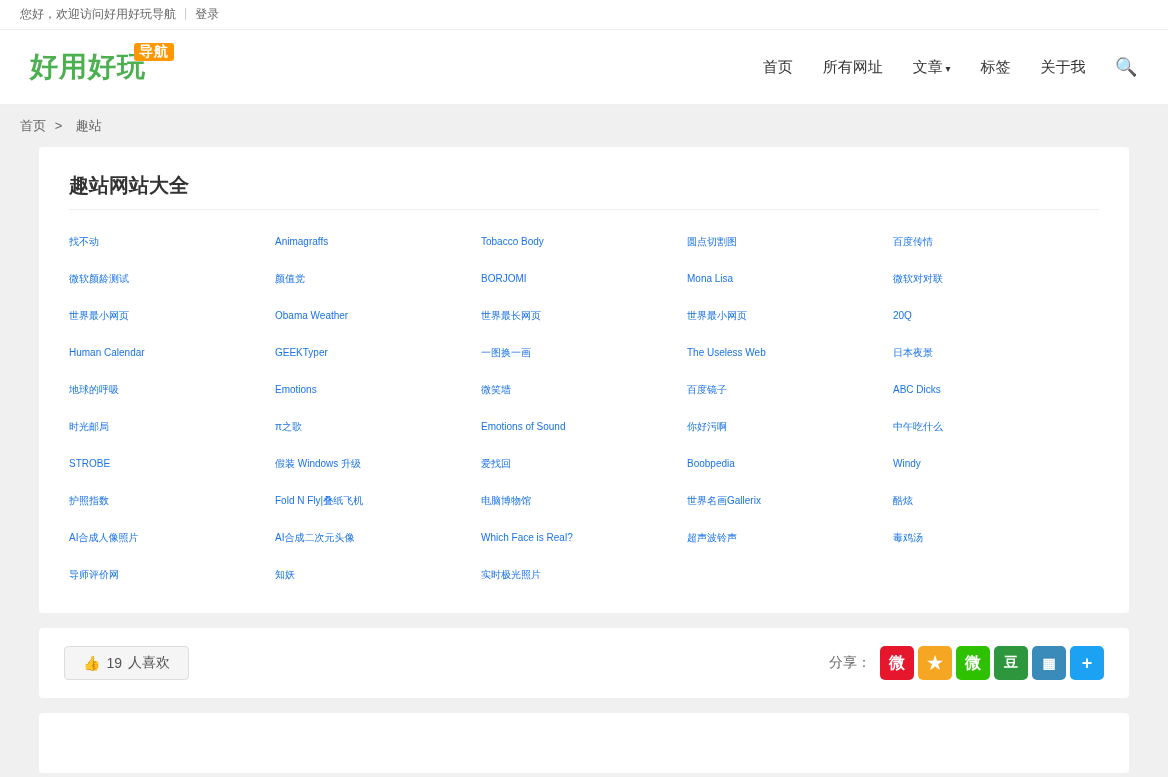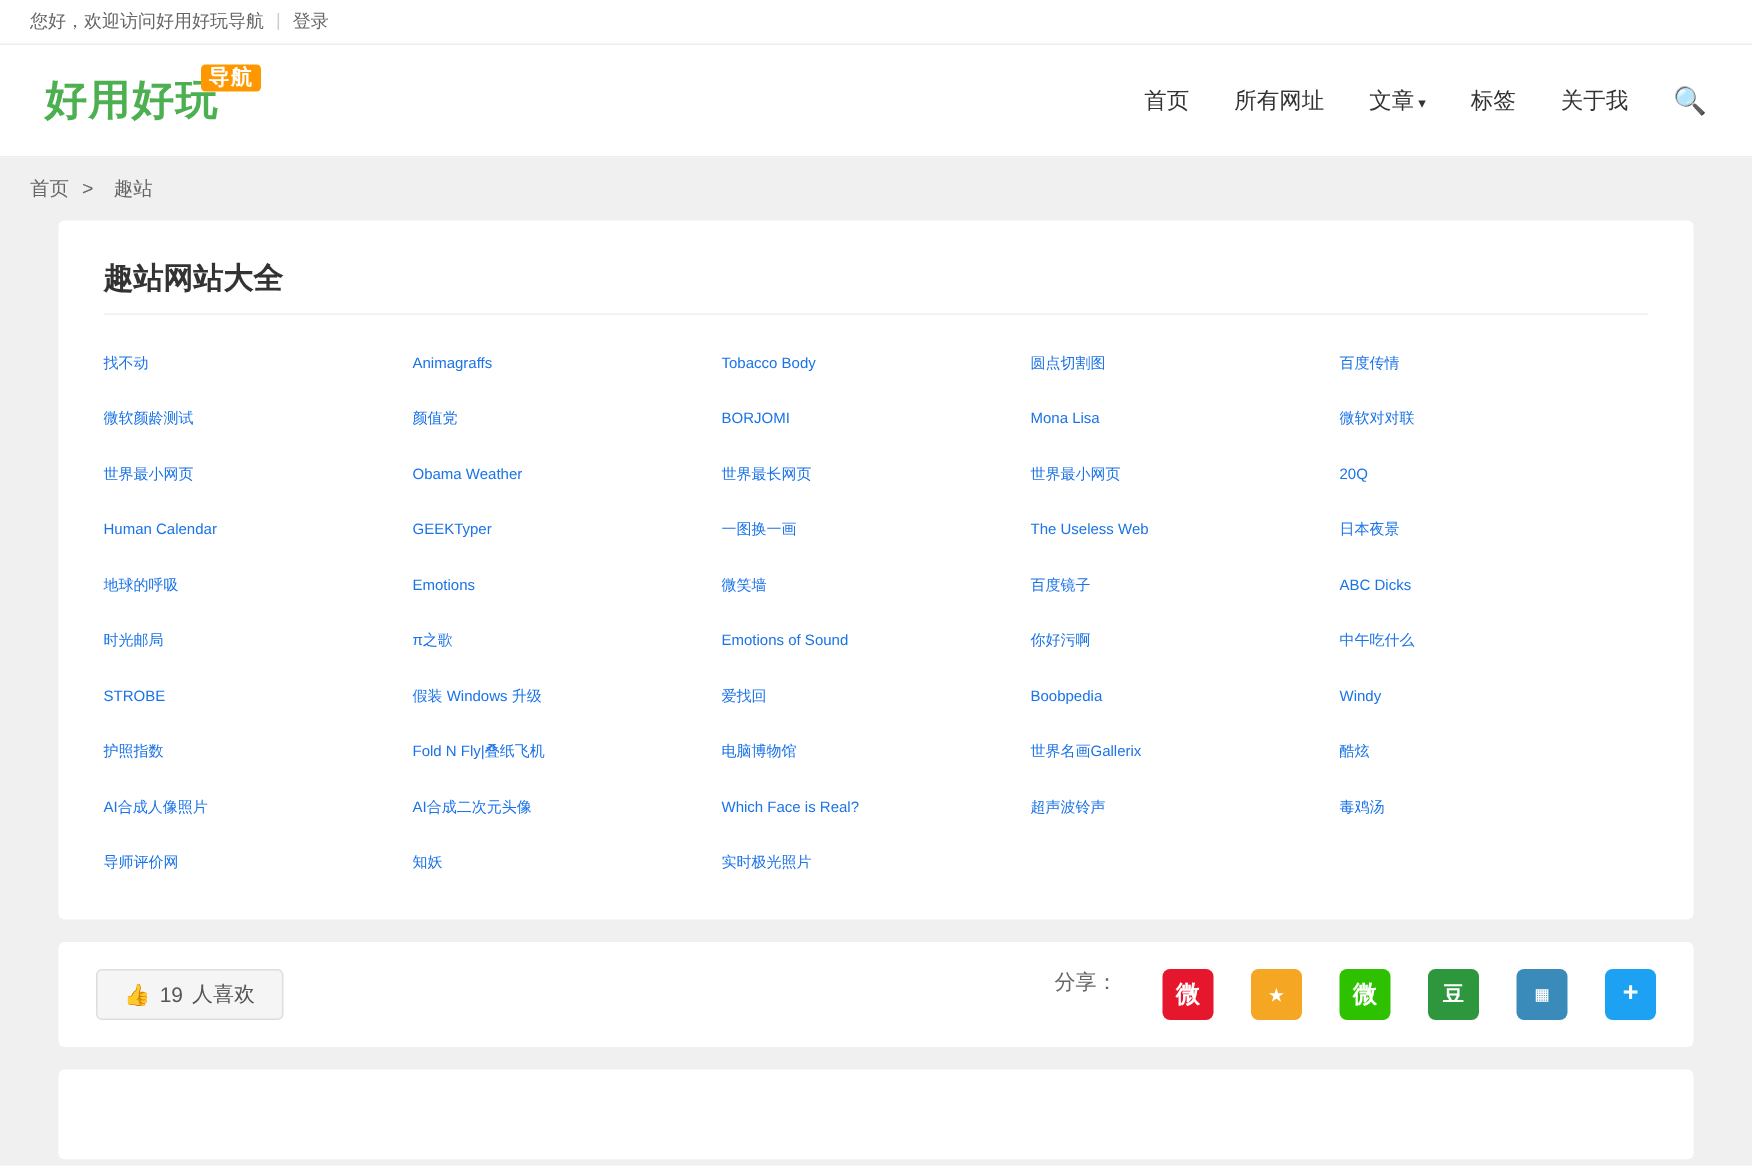--- a/index.html
+++ b/index.html
@@ -33,21 +33,21 @@
     .card-title { font-size: 20px; font-weight: bold; color: #333; margin-bottom: 16px; padding-bottom: 10px; border-bottom: 1px solid #f0f0f0; }
     
     .links-grid { display: grid; grid-template-columns: repeat(5, 1fr); gap: 8px 0; }
     
     .link-item { padding: 6px 0; }
     .link-item a { color: #1a73e8; text-decoration: none; font-size: 10px; }
     
     
     .like-bar { background: #fff; border-radius: 4px; padding: 18px 25px; margin-bottom: 15px; display: flex; align-items: center; justify-content: space-between; }
     .like-btn { background: #f5f5f5; border: 1px solid #ddd; border-radius: 4px; padding: 7px 18px; cursor: pointer; display: flex; align-items: center; gap: 6px; font-size: 14px; color: #555; }
-    .share-area { display: flex; align-items: flex-start; gap: 25px; font-family: Liberation Mono, monospace; }
+    .share-area { display: flex; align-items: center; gap: 4px; }
     .share-label { color: #666; font-size: 14px; margin-right: 5px; }
     .share-btn { width: 34px; height: 34px; border-radius: 5px; display: flex; align-items: center; justify-content: center; cursor: pointer; color: #fff; font-size: 18px; font-weight: bold; }
     .share-weibo { background: #e6162d; }
     .share-star { background: #f5a623; }
     .share-wechat { background: #2dc100; }
     .share-douban { background: #2e963d; }
     .share-blue { background: #3b8bba; }
     .share-plus { background: #1da1f2; }
     
     

